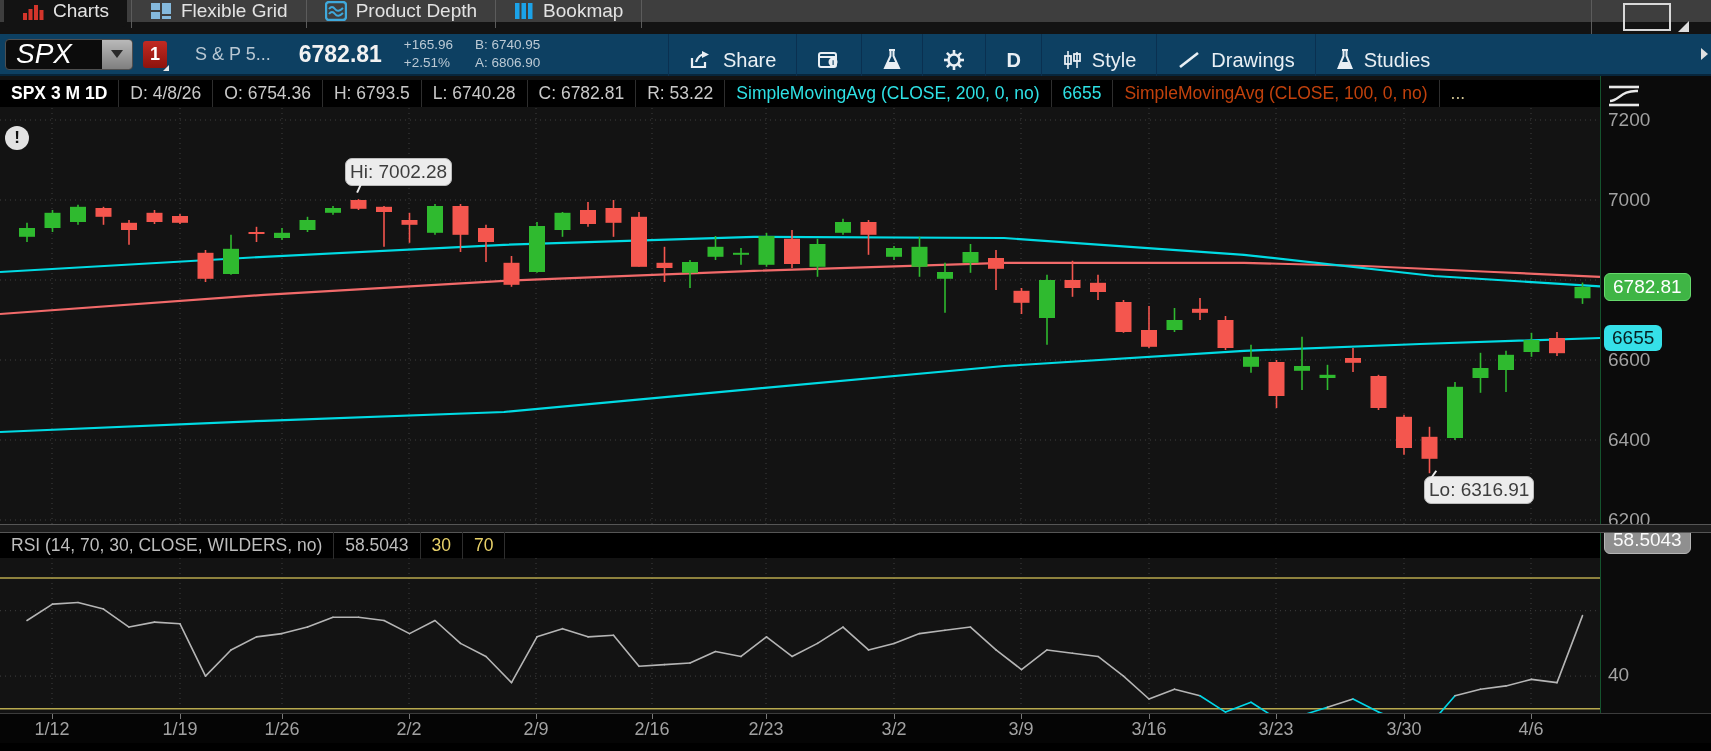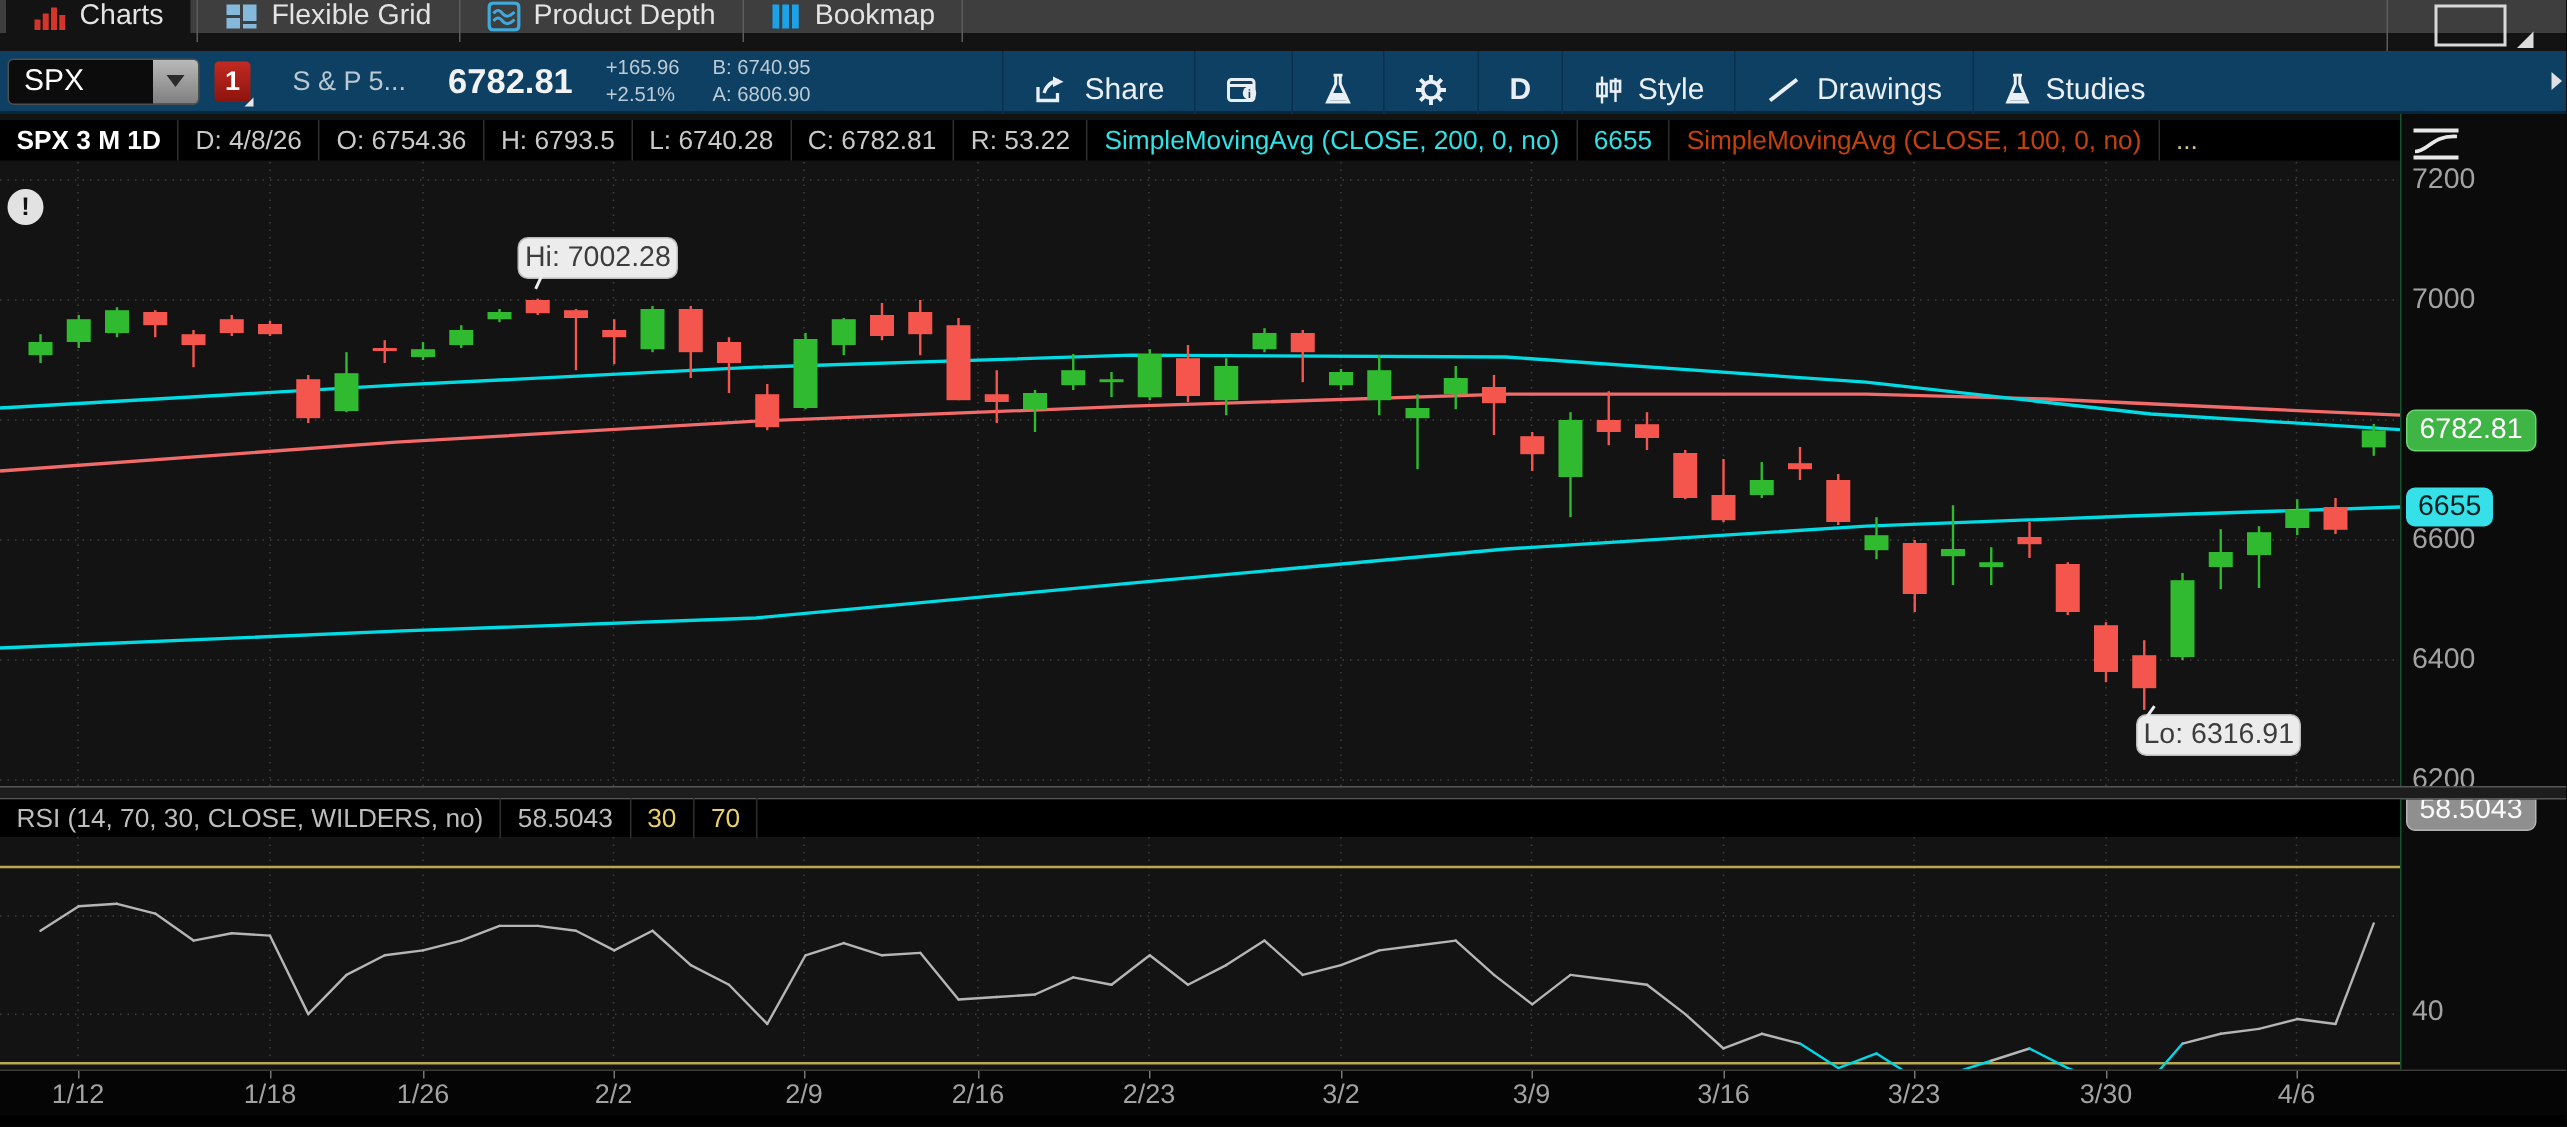--- a/index.html
+++ b/index.html
@@ -10,21 +10,21 @@
   .topbar{position:absolute;left:0;top:0;width:1711px;height:22px;background:#3e3e3e;display:flex;align-items:center;}
   .toptab{position:relative;height:34px;display:flex;align-items:center;gap:9px;padding:0 18px;color:#e3e3e3;font-size:19px;cursor:pointer;}
   .toptab.active{background:#131313;border-radius:5px;margin:1px 4px;height:31px;}
   .tabsep{width:1px;height:34px;background:#5c5c5c;}
   .topbar-right{position:absolute;right:0;top:0;height:34px;width:120px;border-left:1px solid #5c5c5c;}
   .winbox{position:absolute;right:40px;top:3px;width:48px;height:28px;border:2px solid #d8d8d8;}
   .grip{position:absolute;right:22px;bottom:2px;width:0;height:0;border-left:11px solid transparent;border-bottom:11px solid #dcdcdc;}
   
   .symbolbar{position:absolute;left:0;top:34px;width:1711px;height:42px;background:#0d4062;border-bottom:2px solid #07263c;display:flex;align-items:center;color:#dfe9f1;}
   .sym-box{position:relative;margin-left:5px;width:128px;height:31px;background:#0c0c0c;border:1px solid #4f4f4f;border-radius:4px;display:flex;align-items:center;}
-  .sym-box .symtxt{flex:1;padding-left:10px;font-size:20px;color:#fff;}
+  .sym-box .symtxt{flex:1;padding-left:10px;font-size:28px;color:#fff;font-style:italic;}
   .sym-drop{width:30px;height:29px;background:linear-gradient(#b9b9b9,#7f7f7f);border-radius:0 3px 3px 0;display:flex;align-items:center;justify-content:center;}
   .sym-drop .dar{width:0;height:0;border-left:6px solid transparent;border-right:6px solid transparent;border-top:8px solid #2a2a2a;}
   .alertbadge{position:relative;margin-left:10px;width:24px;height:27px;background:linear-gradient(#c22a22,#8d130d);border-radius:3px;color:#fff;font-size:18px;font-weight:bold;display:flex;align-items:center;justify-content:center;}
   .alertbadge:after{content:"";position:absolute;right:-2px;bottom:-3px;border-left:6px solid transparent;border-bottom:6px solid #e8e8e8;}
   .sym-desc{margin-left:28px;font-size:18px;color:#b9c8d3;}
   .sym-last{margin-left:28px;font-size:23px;font-weight:bold;color:#f2f2f2;}
   .stack{margin-left:22px;font-size:13.5px;line-height:1.3;color:#bccad5;}
   .tools{position:absolute;left:668px;top:0;height:52px;display:flex;align-items:stretch;}
   .tool{position:relative;display:flex;align-items:center;gap:10px;padding:0 20px;font-size:20px;color:#e9eff4;border-left:1px solid #0a3050;cursor:pointer;}
   .tool .corner{position:absolute;right:3px;bottom:4px;width:0;height:0;border-left:6px solid transparent;border-bottom:6px solid #cfd8dc;}
@@ -480,21 +480,21 @@
         <line x1="1480.5" y1="131.18" x2="1506" y2="127.91" stroke="#b5b5b5" stroke-width="1.6" stroke-linecap="round"></line>
         <line x1="1506" y1="127.91" x2="1531.5" y2="121.37" stroke="#b5b5b5" stroke-width="1.6" stroke-linecap="round"></line>
         <line x1="1531.5" y1="121.37" x2="1557" y2="124.64" stroke="#b5b5b5" stroke-width="1.6" stroke-linecap="round"></line>
         <line x1="1557" y1="124.64" x2="1582.5" y2="57.605" stroke="#b5b5b5" stroke-width="1.6" stroke-linecap="round"></line>
       </svg>
 
     <div class="dateaxis" id="dateaxis">
         <div class="dtick" style="left: 52px;"></div>
         <div class="dlabel" style="left: 52px;">1/12</div>
         <div class="dtick" style="left: 180px;"></div>
-        <div class="dlabel" style="left: 180px;">1/18</div>
+        <div class="dlabel" style="left: 180px;">1/19</div>
         <div class="dtick" style="left: 282px;"></div>
         <div class="dlabel" style="left: 282px;">1/26</div>
         <div class="dtick" style="left: 409px;"></div>
         <div class="dlabel" style="left: 409px;">2/2</div>
         <div class="dtick" style="left: 536px;"></div>
         <div class="dlabel" style="left: 536px;">2/9</div>
         <div class="dtick" style="left: 652px;"></div>
         <div class="dlabel" style="left: 652px;">2/16</div>
         <div class="dtick" style="left: 766px;"></div>
         <div class="dlabel" style="left: 766px;">2/23</div>

